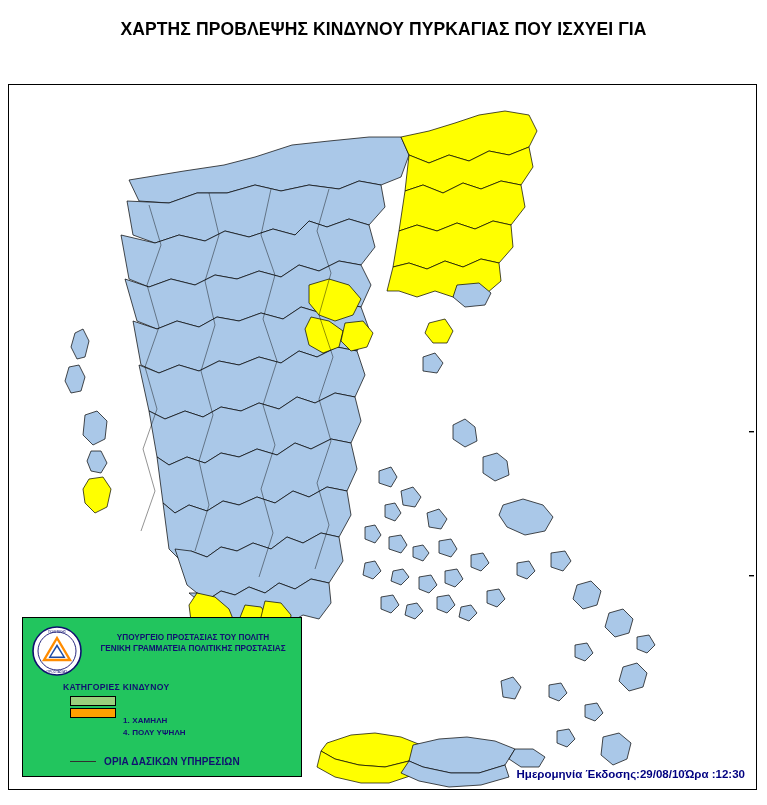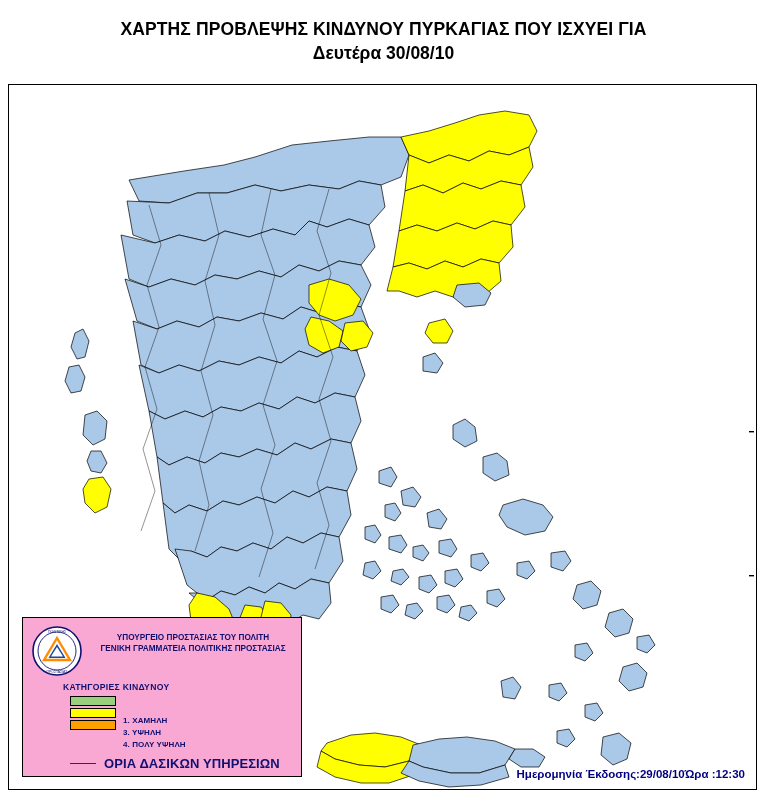--- a/index.html
+++ b/index.html
@@ -55,21 +55,21 @@
     left: 0;
     top: 0;
   }
   .legend-box {
     position: absolute;
     left: 13px;
     top: 532px;
     width: 280px;
     height: 160px;
     border: 1px solid #000000;
-    background: #f9a8d4;
+    background: #22c55e;
     box-sizing: border-box;
   }
   .legend-emblem {
     position: absolute;
     left: 8px;
     top: 7px;
     width: 52px;
     height: 52px;
   }
   .legend-ministry {
@@ -124,21 +124,21 @@
     display: flex;
     align-items: center;
   }
   .legend-line {
     width: 26px;
     height: 0;
     border-top: 1px solid #303030;
     margin-right: 8px;
   }
   .legend-bounds-label {
-    font-size: 13px;
+    font-size: 10px;
     font-weight: bold;
     color: #101070;
     letter-spacing: 0.1px;
     text-align: center;
   }
   .issue-info {
     position: absolute;
     right: 11px;
     bottom: 9px;
     font-size: 11.5px;
@@ -148,21 +148,20 @@
   }
   .issue-info span { margin-left: 0; }
 </style>
 </head>
 <body>
 
 <div class="page">
 
   <div class="title-block">
     <div class="title-line1">ΧΑΡΤΗΣ ΠΡΟΒΛΕΨΗΣ ΚΙΝΔΥΝΟΥ ΠΥΡΚΑΓΙΑΣ ΠΟΥ ΙΣΧΥΕΙ ΓΙΑ</div>
-    <div class="title-line2">Δευτέρα 30/08/10</div>
   </div>
 
   <div class="map-frame">
 
     <svg class="map-svg" width="747" height="704" viewBox="0 0 747 704">
       <g stroke="#000000" stroke-width="0.7" stroke-linejoin="round">
 
         <g fill="#aac8e8">
           <path d="M120 95 L175 86 L215 80 L246 72 L283 60 L320 56 L360 52 L392 52 L400 70 L392 92 L372 100 L350 96 L330 104 L300 100 L272 106 L246 100 L218 108 L188 108 L160 118 L130 116 Z"></path>
           <path d="M118 116 L160 118 L188 108 L218 108 L246 100 L272 106 L300 100 L330 104 L350 96 L372 100 L376 122 L360 140 L340 134 L318 142 L300 136 L286 150 L264 144 L240 152 L216 146 L196 156 L170 150 L146 158 L124 150 Z"></path>
@@ -289,24 +288,20 @@
       </div>
 
       <div class="legend-cats-title">ΚΑΤΗΓΟΡΙΕΣ ΚΙΝΔΥΝΟΥ</div>
 
       <div class="legend-rows">
         <div class="legend-row">
           <span class="legend-swatch" style="background:#9ad07c"></span>
           <span class="legend-label">1. ΧΑΜΗΛΗ</span>
         </div>
         <div class="legend-row">
-          <span class="legend-swatch" style="background:#ffff00"></span>
-          <span class="legend-label">3. ΥΨΗΛΗ</span>
-        </div>
-        <div class="legend-row">
           <span class="legend-swatch" style="background:#ffa000"></span>
           <span class="legend-label">4. ΠΟΛΥ ΥΨΗΛΗ</span>
         </div>
       </div>
 
       <div class="legend-bounds">
         <span class="legend-line"></span>
         <span class="legend-bounds-label">ΟΡΙΑ ΔΑΣΙΚΩΝ ΥΠΗΡΕΣΙΩΝ</span>
       </div>
     </div>

